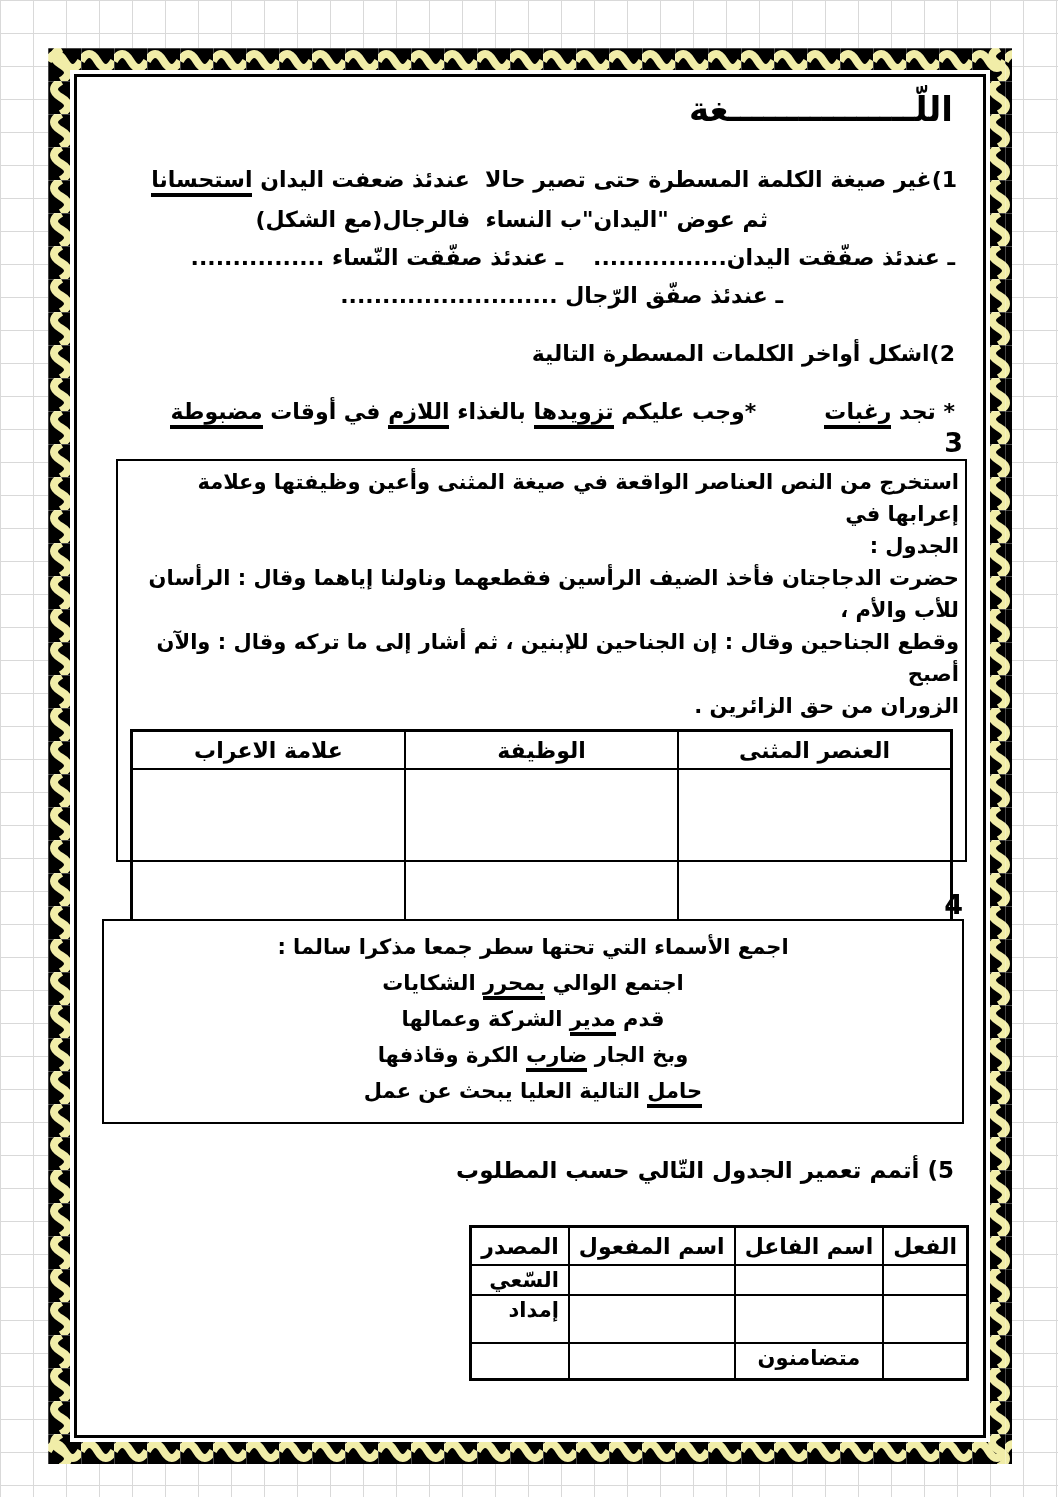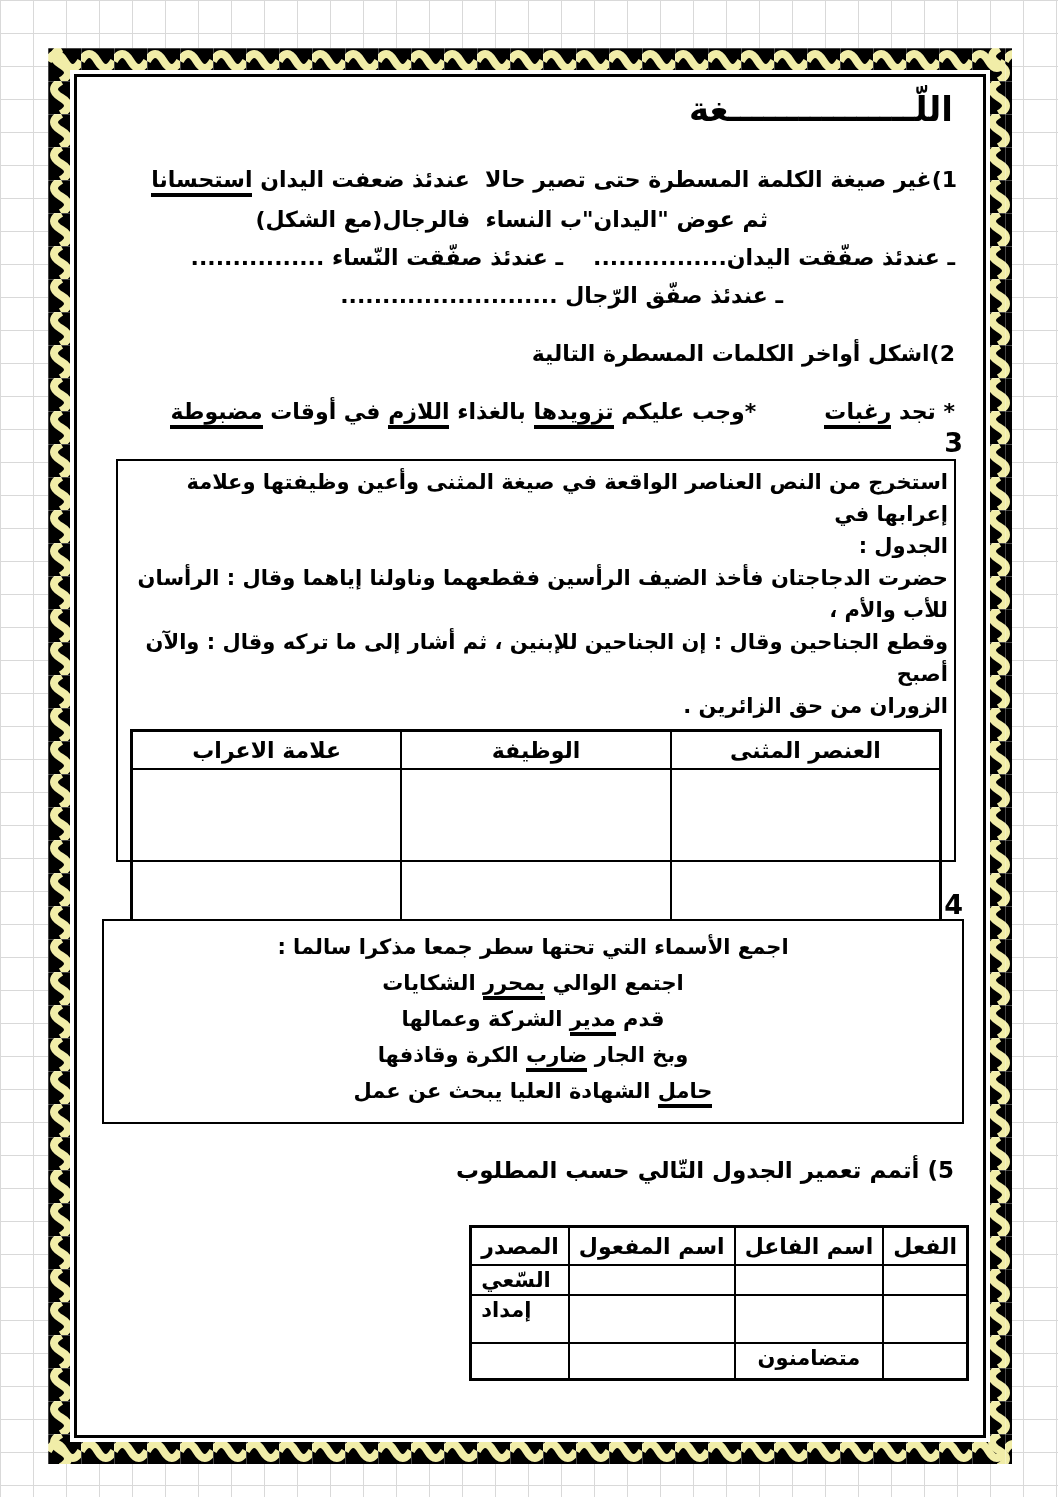--- a/index.html
+++ b/index.html
@@ -37,32 +37,32 @@
   .b{position:absolute;right:0;left:0;}
   .t22{font-size:22px;line-height:1.35;}
   .num{font-size:27px;text-align:right;padding-left:0;}
   .u{border-bottom:4px solid #000;padding-bottom:1px;}
   .ttl{font-size:34px;text-align:right;padding-right:30px;}
   .pr26{padding-right:26px;}
   .pr28{padding-right:28px;}
   .pr20{padding-right:20px;}
   .row{display:flex;align-items:flex-start;}
   .box{border:2px solid #000;box-sizing:border-box;background:#fff;}
-  .box3{top:382px;right:27px;left:39px;height:403px;}
+  .box3{top:382px;right:16px;left:39px;height:403px;}
   .box3-text{padding:5px 6px 0 6px;font-size:21px;line-height:32px;text-align:right;}
   table{border-collapse:collapse;table-layout:fixed;}
   .t3{width:calc(100% - 24px);margin:7px 12px 0 12px;border:3px solid #000;}
   .t3 th,.t3 td{border:2px solid #000;}
   .t3 th{height:36px;font-size:22px;text-align:center;padding:0;}
   .t3 td{height:160px;}
   .box4{top:842px;right:19px;left:25px;height:205px;text-align:center;font-size:21px;line-height:36px;padding-top:8px;}
   .q5t{top:1148px;right:14px;left:5px;position:absolute;border:3px solid #000;width:auto;}
   .q5t th,.q5t td{border:2px solid #000;font-size:21px;padding:2px 9px;vertical-align:top;}
   .q5t th{height:32px;font-size:22px;vertical-align:middle;}
-  .ta-s{text-align:left;}
+  .ta-s{text-align:right;}
   .ta-c{text-align:center;}
   .rh1{height:29px;}
   .rh2{height:38px;}
   .rh3{height:48px;}
   .rh4{height:36px;}
 </style>
 </head>
 <body>
 
 <div class="frame">
@@ -149,21 +149,21 @@
         </table>
     </div>
 
     <div class="b num pr20" style="top:812px;">4</div>
 
     <div class="b box box4">
       <div>اجمع الأسماء التي تحتها سطر جمعا مذكرا سالما :</div>
       <div><span>اجتمع الوالي </span><span class="u">بمحرر</span><span> الشكايات</span></div>
       <div><span>قدم </span><span class="u">مدير</span><span> الشركة وعمالها</span></div>
       <div><span>وبخ الجار </span><span class="u">ضارب</span><span> الكرة وقاذفها</span></div>
-      <div><span class="u">حامل</span><span> الشهادة العليا يبحث عن عمل</span></div>
+      <div><span class="u">حامل</span><span> التالية العليا يبحث عن عمل</span></div>
     </div>
 
     <div class="b t22" style="top:1078px;font-size:23px;padding-right:29px;">5) أتمم تعمير الجدول التّالي حسب المطلوب</div>
 
     <table class="q5t">
       <tbody>
           <tr>
         <th class="ta-s">الفعل</th>
         <th class="ta-c">اسم الفاعل</th>
         <th class="ta-c">اسم المفعول</th>

